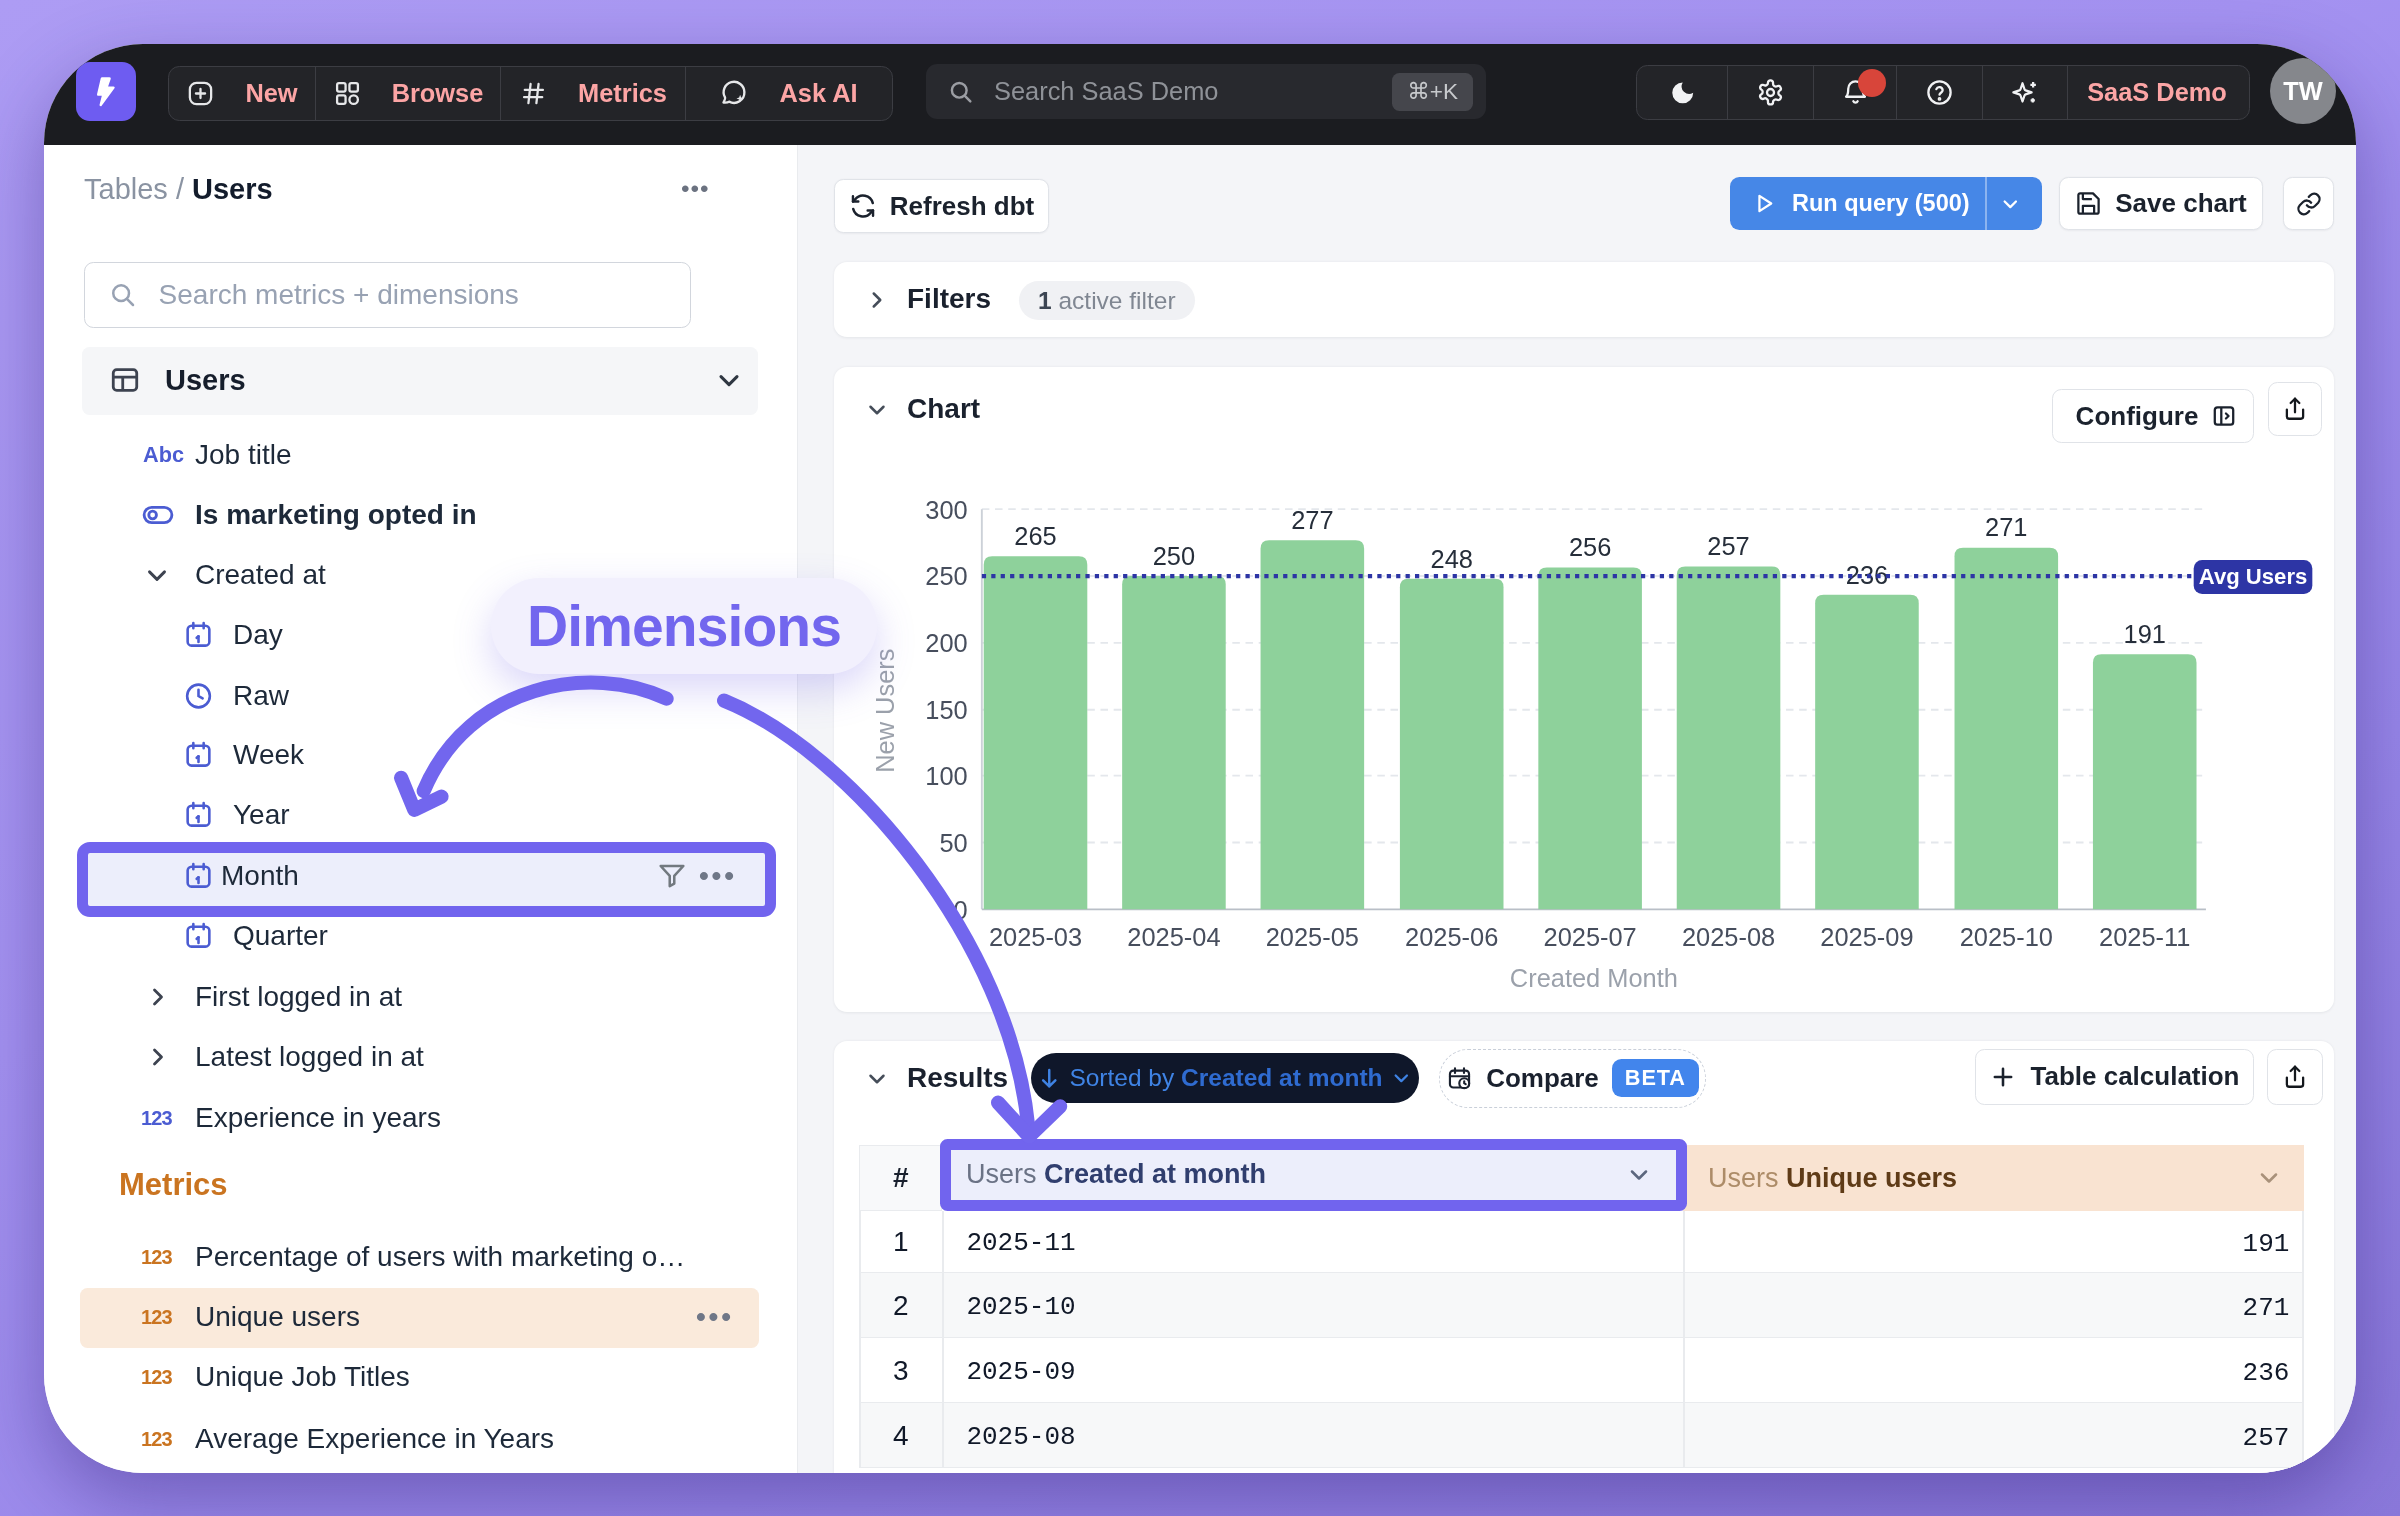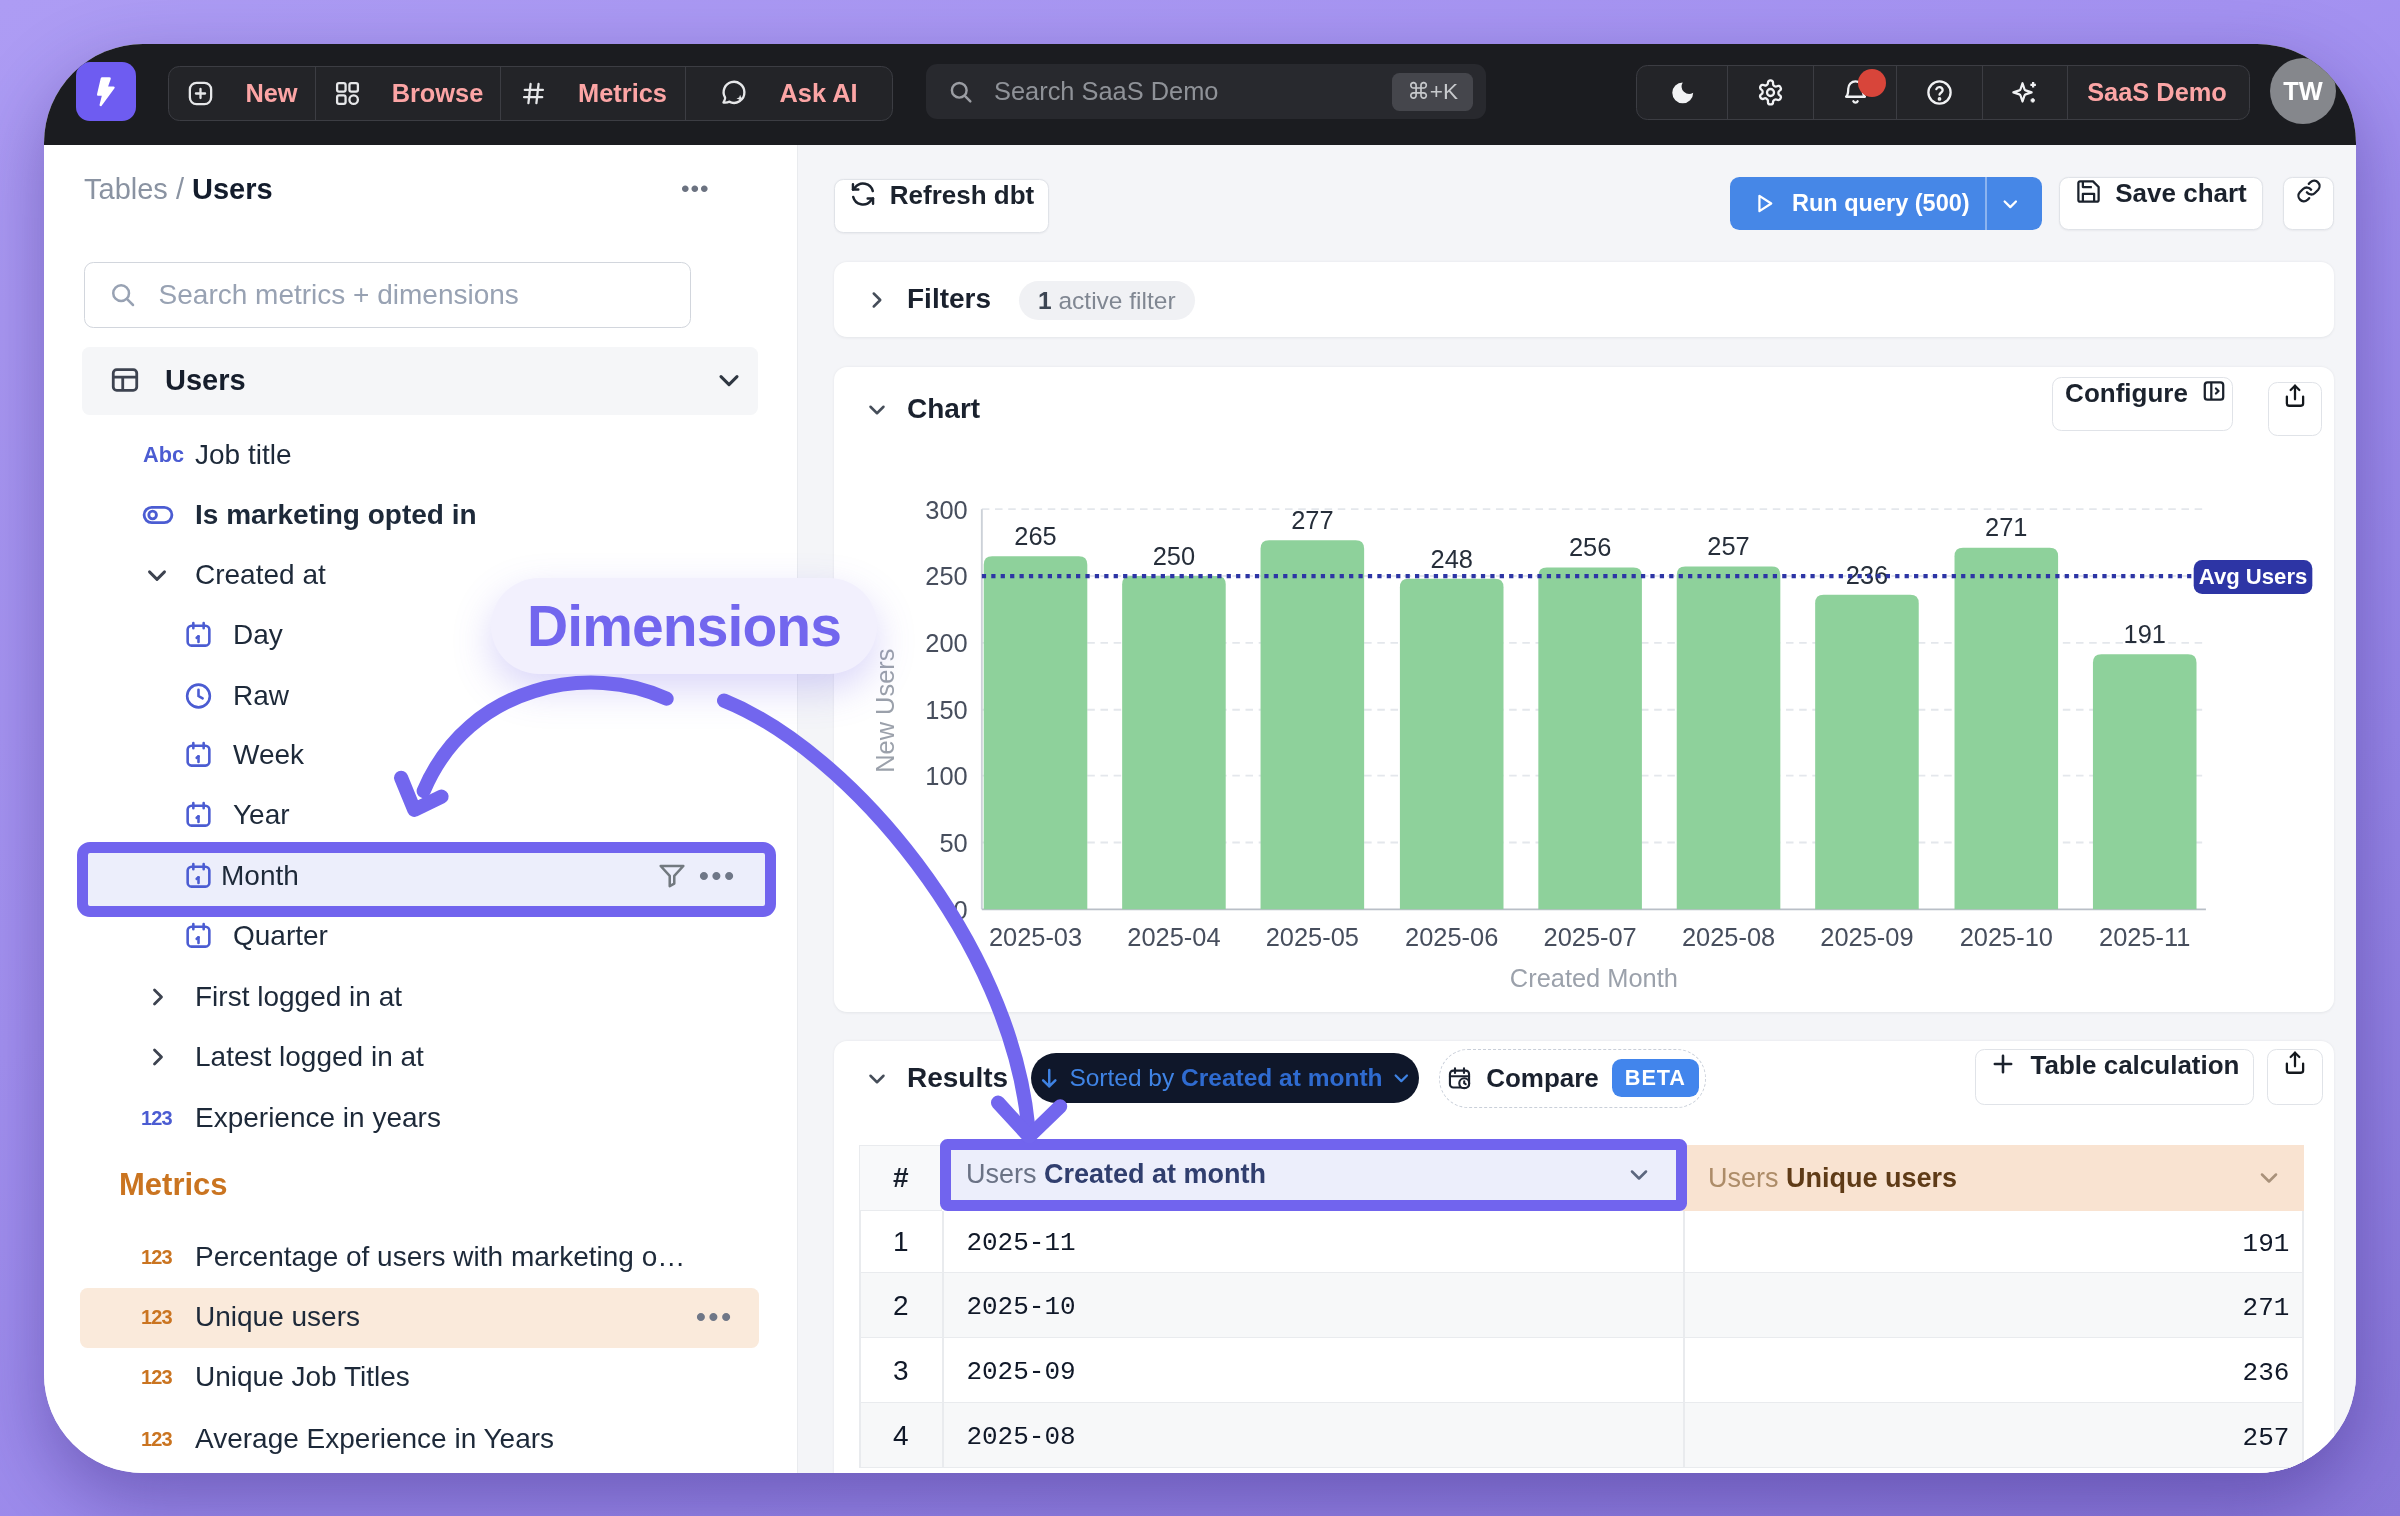--- a/index.html
+++ b/index.html
@@ -42,21 +42,21 @@
 .mhl { position:absolute; left:33px; top:697px; width:699px; height:75px;
   border:11.3px solid #7164ee; border-radius:13px; background:#eceefb; }
 .uhl { position:absolute; left:36px; top:1143px; width:679px; height:60px;
   border-radius:7.5px; background:#faeadb; }
 .mhead { position:absolute; left:75px; top:1022px; font-size:31px; font-weight:700; color:#ca7420; }
 .dots3 { color:#6f7787; font-size:28px; font-weight:700; letter-spacing:2.8px; }
 
 .main { position:absolute; left:754px; top:101px; right:0; bottom:0; background:#f4f5f8; }
 .card { position:absolute; background:#fff; border-radius:13px; box-shadow:0 0.9px 2.8px rgba(16,24,40,.07); }
 .btn { position:absolute; background:#fff; border:1.9px solid #e0e3e8; border-radius:9.4px;
-  display:flex; align-items:flex-start; justify-content:center; gap:13px;
+  display:flex; align-items:center; justify-content:center; gap:13px;
   font-size:26px; font-weight:700; color:#1b222d; box-shadow:0 0.9px 1.9px rgba(16,24,40,.05); }
 .runq { position:absolute; left:1686px; top:133px; width:312px; height:53px; border-radius:9.4px;
   background:#4687e7; color:#fff; font-size:23.5px; font-weight:700;
   display:flex; align-items:center; }
 .ttl { font-size:28px; font-weight:700; color:#1a212e; }
 .pill-filter { position:absolute; left:185px; top:19px; height:39px; padding:0 19px; border-radius:20px;
   background:#f0f1f4; font-size:24.5px; color:#808792; display:flex; align-items:center; }
 .sortpill { position:absolute; left:197px; top:12.2px; width:388px; height:50px; border-radius:25.4px;
   background:#0f172a; display:flex; align-items:center; justify-content:center; gap:7.5px; font-size:24.5px; color:#3f83e4; }
 .comparebtn { position:absolute; left:605px; top:7.5px; width:267px; height:59px; border-radius:29px;
@@ -333,21 +333,21 @@
         </svg>
       <span class="ttl" style="position:absolute;left:73px;top:21px;">Filters</span>
       <div class="pill-filter"><b style="color:#3c4553;font-weight:700;">1</b>&nbsp;active filter</div>
     </div>
 
     <div class="card" style="left:790px;top:323px;width:1500px;height:645px;">
       <svg style="position:absolute;left:30px;top:30px;" width="26" height="26" viewBox="0 0 24 24" fill="none" stroke="#454d59" stroke-width="2.3" stroke-linecap="round" stroke-linejoin="round">
           <path d="M6 9l6 6 6-6"></path>
         </svg>
       <span class="ttl" style="position:absolute;left:73px;top:26px;">Chart</span>
-      <div class="btn" style="left:1218px;top:10px;width:181px;height:54px;box-shadow:none;padding-left:7px;">
+      <div class="btn" style="left:1218px;top:22px;width:202px;height:54px;box-shadow:none;padding-left:7px;">
         <span>Configure</span>
         <svg width="26" height="26" viewBox="0 0 24 24" fill="none" stroke="#1b222d" stroke-width="2.1" stroke-linejoin="round">
             <rect x="3.5" y="4" width="17" height="16" rx="2.5"></rect>
             <path d="M9.5 4v16"></path>
             <path d="M13.8 9.7 16.2 12l-2.4 2.3" stroke-linecap="round"></path>
           </svg>
       </div>
       <div class="btn" style="left:1434px;top:15px;width:54px;height:54px;box-shadow:none;">
         <svg width="26" height="26" viewBox="0 0 24 24" fill="none" stroke="#14181d" stroke-width="2.1" stroke-linecap="round" stroke-linejoin="round">
             <path d="M4.5 12.5v6.5a2 2 0 0 0 2 2h11a2 2 0 0 0 2-2v-6.5"></path>

